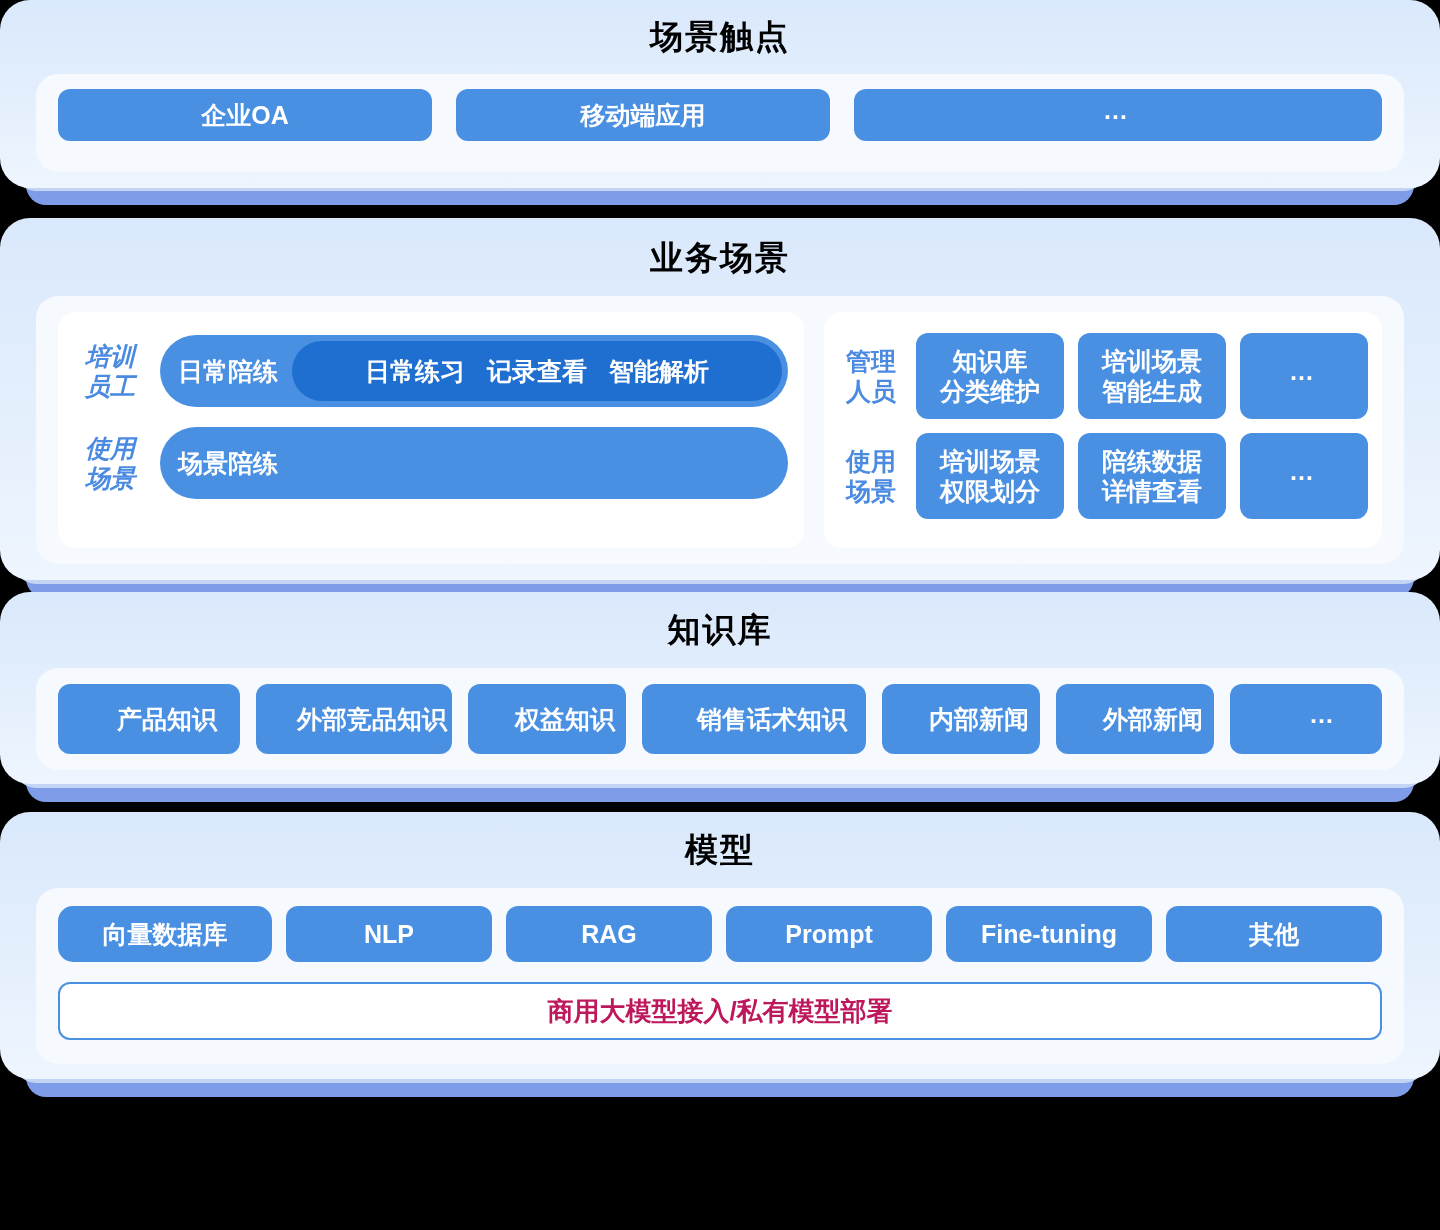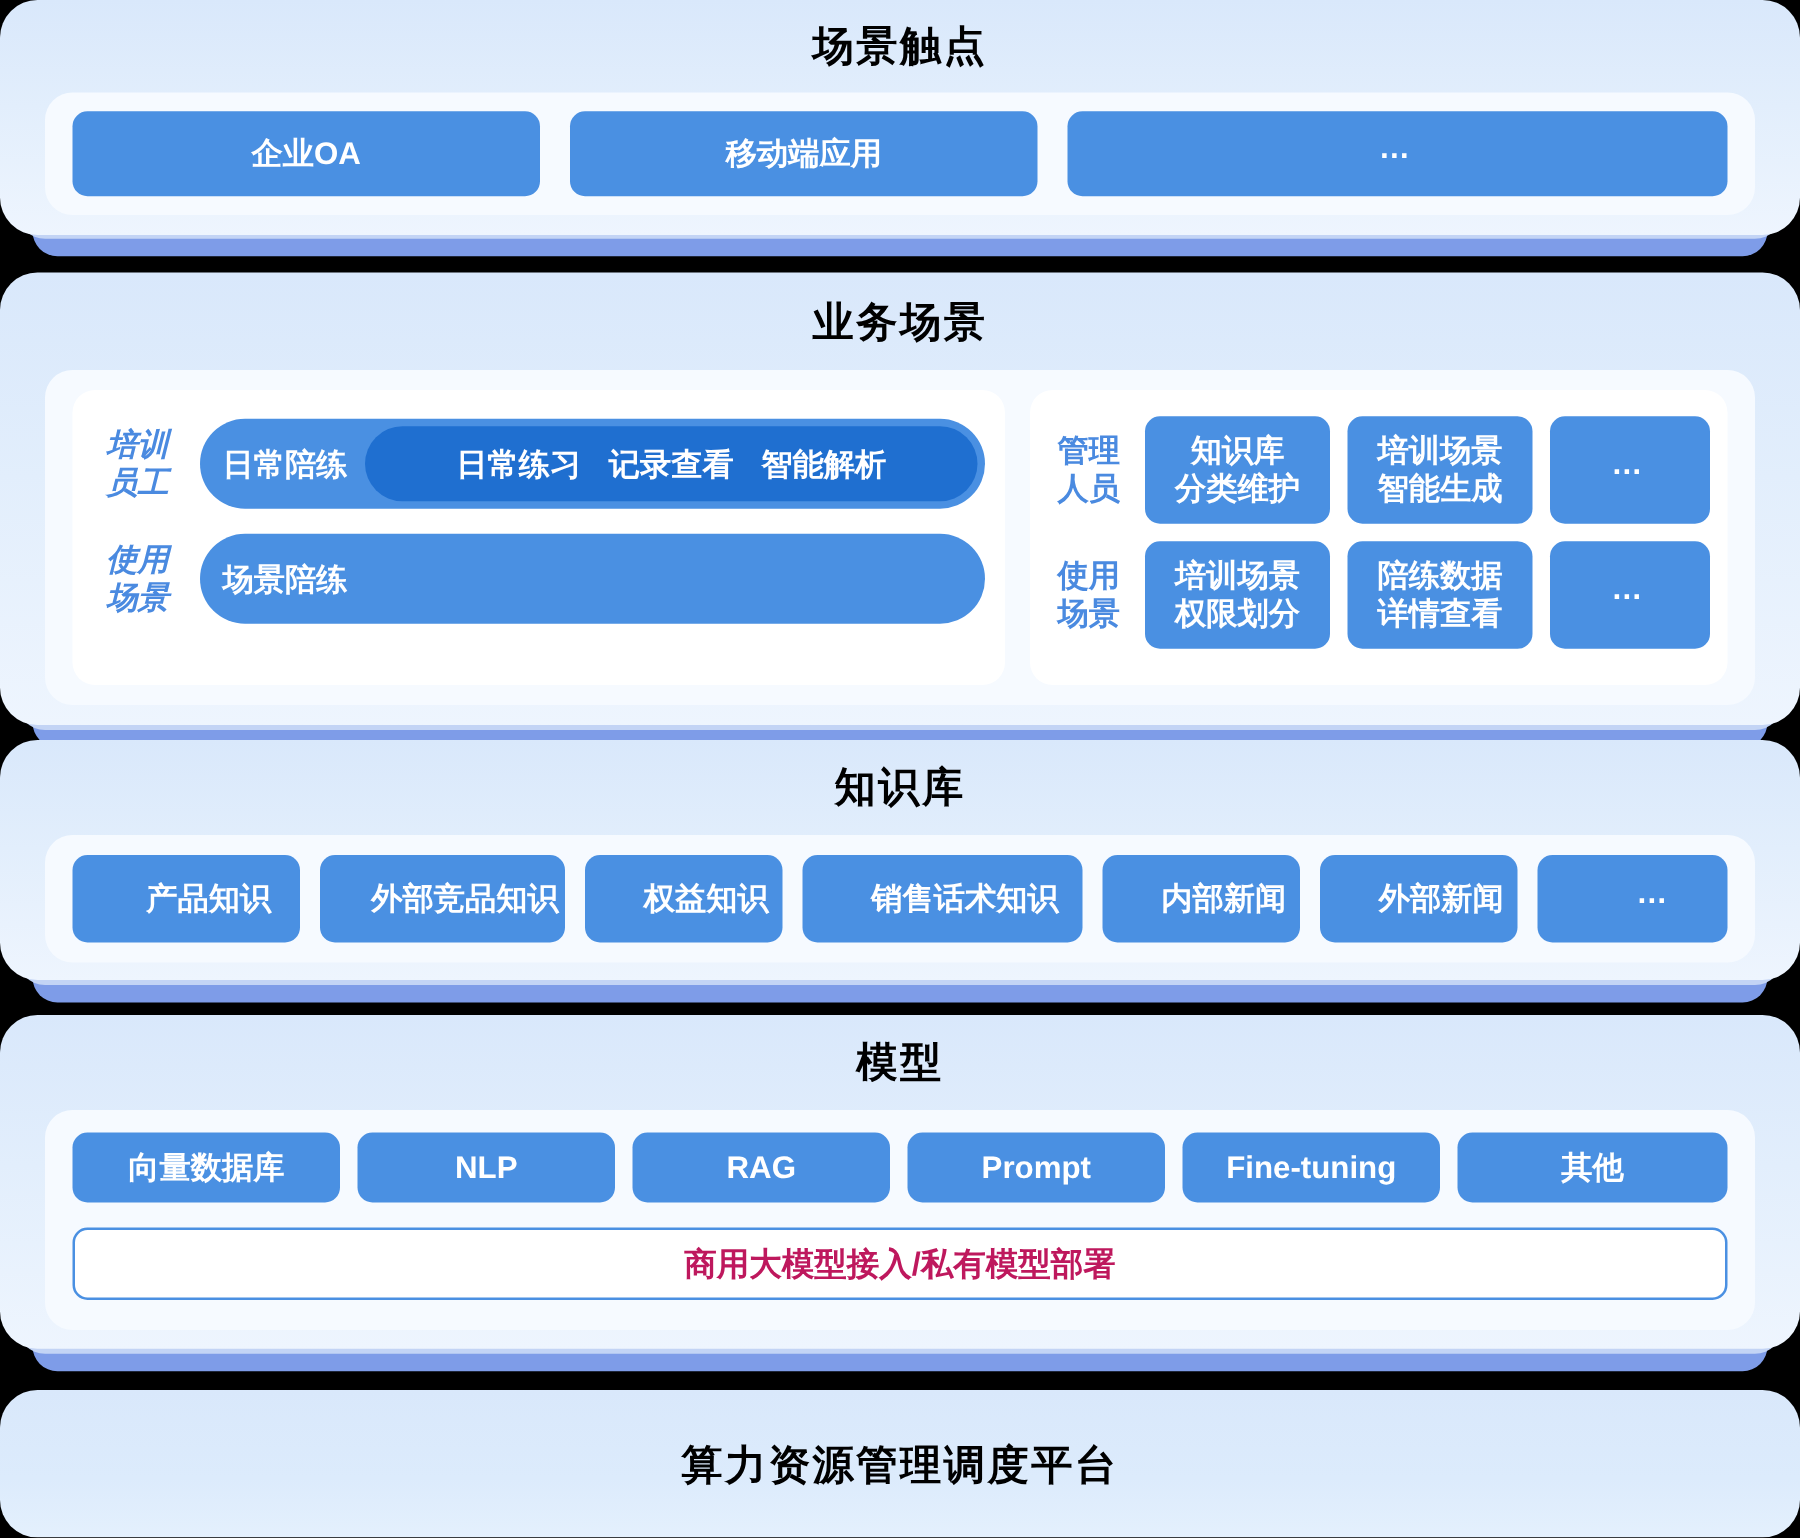--- a/index.html
+++ b/index.html
@@ -93,21 +93,21 @@
     padding-bottom: 10px;
   }
 
   
   #layer1 { top: 0px; height: 205px; }
   #layer1 .panel { height: 188px; }
   #layer1 .panel-title { font-size: 33px; padding-top: 15px; }
   #layer1 .card { left: 36px; right: 36px; top: 74px; height: 98px; }
   #layer1 .row {
     position: absolute; left: 22px; right: 22px; top: 15px;
-    height: 68px; display: flex; gap: 24px;
+    height: 52px; display: flex; gap: 24px;
   }
   #layer1 .pill { font-size: 25px; }
   #layer1 .p0 { flex: 0 0 374px; }
   #layer1 .p1 { flex: 0 0 374px; }
   #layer1 .p2 { flex: 0 0 374px; }
   #layer1 .p3 { flex: 1 1 auto; }
 
   
   #layer2 { top: 218px; height: 380px; }
   #layer2 .panel { height: 362px; }
@@ -171,21 +171,21 @@
   #layer3 .k5 { flex: 0 0 158px; }
   #layer3 .k6 { flex: 1 1 auto; }
 
   
   #layer4 { top: 812px; height: 285px; }
   #layer4 .panel { height: 267px; }
   #layer4 .panel-title { font-size: 33px; padding-top: 16px; }
   #layer4 .card { left: 36px; right: 36px; top: 76px; height: 176px; }
   #layer4 .row { position: absolute; left: 22px; right: 22px; top: 18px; height: 56px; display: flex; gap: 14px; }
   #layer4 .pill { font-size: 25px; }
-  #layer4 .m0 { flex: 0 0 214px; }
+  #layer4 .m0 { flex: 0 0 214px; border-radius: 15px; }
   #layer4 .m1 { flex: 0 0 206px; }
   #layer4 .m2 { flex: 0 0 206px; }
   #layer4 .m3 { flex: 0 0 206px; }
   #layer4 .m4 { flex: 0 0 206px; }
   #layer4 .m5 { flex: 1 1 auto; }
   #layer4 .wide-box {
     position: absolute; left: 22px; right: 22px; top: 94px; height: 58px;
     background: #ffffff; border: 2px solid #4a90e2; border-radius: 12px;
     display: flex; align-items: center; justify-content: center;
     font-size: 26px; font-weight: bold; color: #be185d;
@@ -317,19 +317,14 @@
           <div class="pill m2">RAG</div>
           <div class="pill m3">Prompt</div>
           <div class="pill m4">Fine-tuning</div>
           <div class="pill m5">其他</div>
         </div>
         <div class="wide-box">商用大模型接入/私有模型部署</div>
       </div>
     </div>
   </div>
 
-  <div class="layer" id="layer5">
-    <div class="panel">
-      <div class="panel-title">算力资源管理调度平台</div>
-    </div>
-  </div>
 
 </div>
 
 </body></html>

